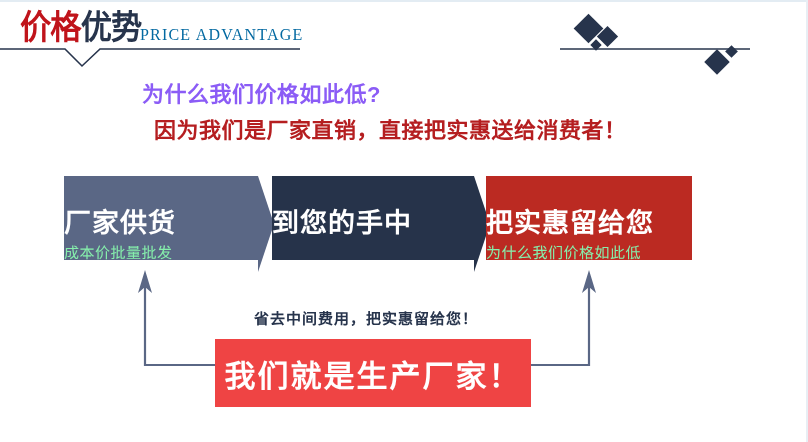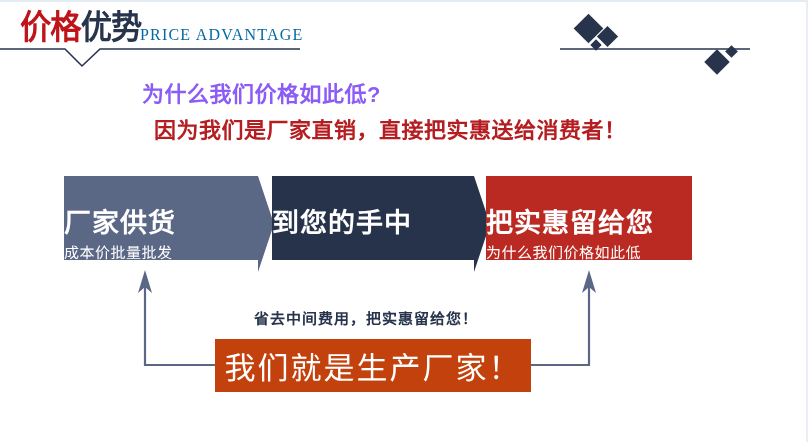--- a/index.html
+++ b/index.html
@@ -137,21 +137,21 @@
     line-height: 34px;
     white-space: nowrap;
     font-family: "DejaVu Sans", "Liberation Sans", sans-serif;
   }
   .flow-box .fb-sub {
     font-size: 15px;
     font-weight: 400;
     line-height: 26px;
     letter-spacing: 0.5px;
     white-space: nowrap;
-    color: #ffffff;
+    color: #86efac;
   }
 
   .box-1 { left: 64px; width: 194px; background: #5a6785; }
   .box-2 { left: 272px; width: 202px; background: #26334a; }
   .box-3 { left: 486px; width: 206px; background: #bb2a22; }
 
   
   .chev-notch {
     position: absolute;
     top: 0;
@@ -186,28 +186,28 @@
     color: #27344c;
     letter-spacing: 1px;
     transform: translateX(-38px);
   }
 
   .banner {
     position: absolute;
     left: 215px;
     top: 339px;
     width: 316px;
-    height: 53px;
-    background: #c2410c;
+    height: 68px;
+    background: #ef4444;
     color: #ffffff;
     display: flex;
     align-items: center;
     justify-content: center;
     font-size: 31px;
-    font-weight: 400;
+    font-weight: 700;
     letter-spacing: 2px;
     font-family: "DejaVu Sans", "Liberation Sans", sans-serif;
     white-space: nowrap;
   }
 </style>
 </head>
 <body>
 
 <div id="stage">
 

